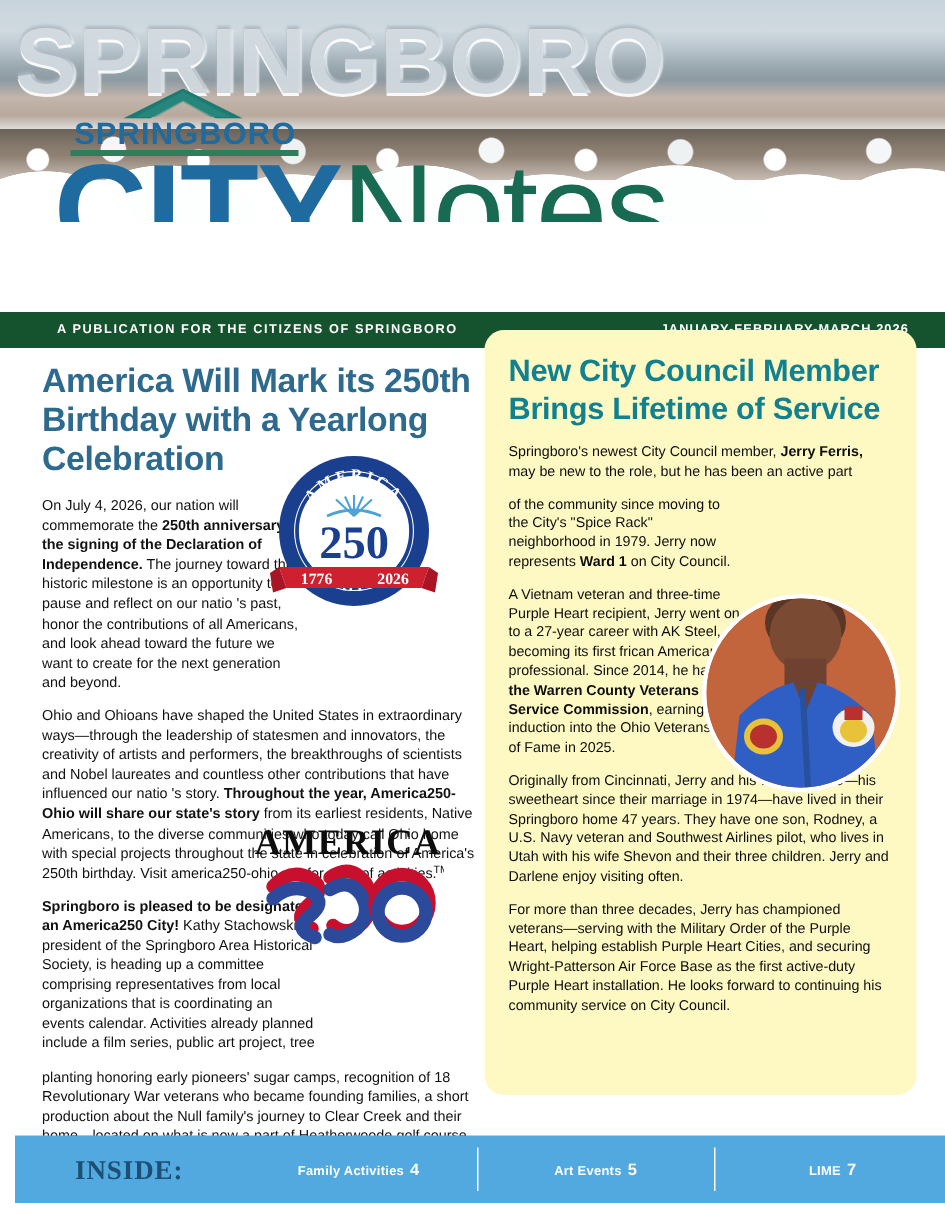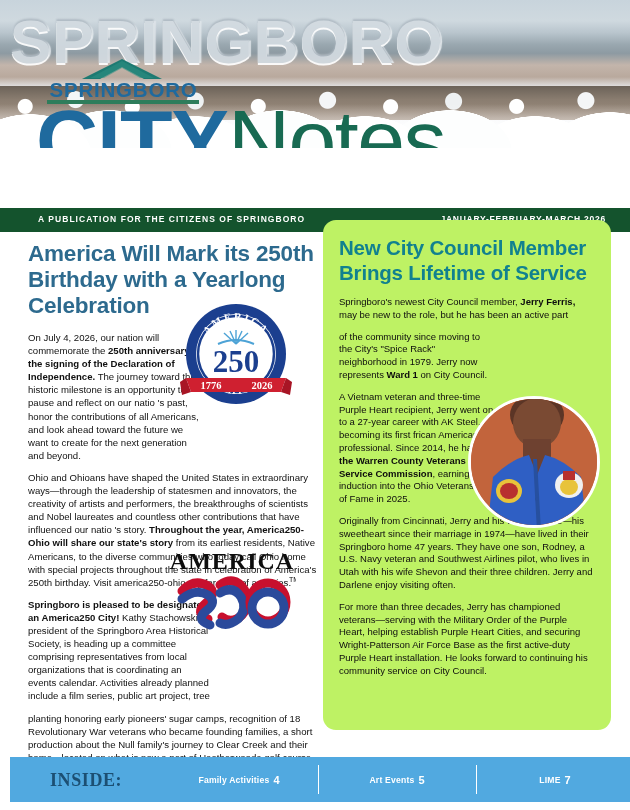--- a/index.html
+++ b/index.html
@@ -119,21 +119,21 @@
   
   .seal {
     position: absolute; left: 178px; top: 88px; width: 116px; height: 112px;
   }
   
   .a250 { position: absolute; left: 168px; top: 333px; width: 128px; height: 92px; }
 
   
   .panel {
     position: absolute; left: 323px; top: 8px; width: 288px; height: 510px;
-    background: #bef264; border-radius: 13px; padding: 16px 16px 10px 16px;
+    background: #fef9c3; border-radius: 13px; padding: 16px 16px 10px 16px;
   }
   .panel-head {
     font-size: 20.5px; font-weight: bold; line-height: 24.5px;
     color: #11818f; letter-spacing: -.2px; margin-bottom: 11px;
   }
   .panel .para { font-size: 9.5px; line-height: 12.8px; color: #0d0d0d; }
   .w-full { width: 256px; }
   .w-cut  { width: 152px; }
   .w-cut2 { width: 160px; }
 

